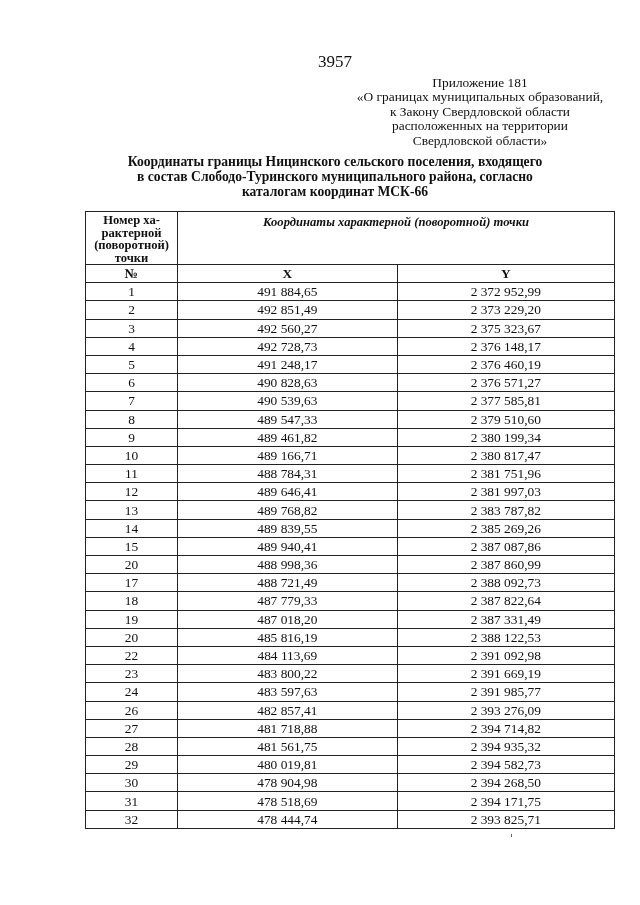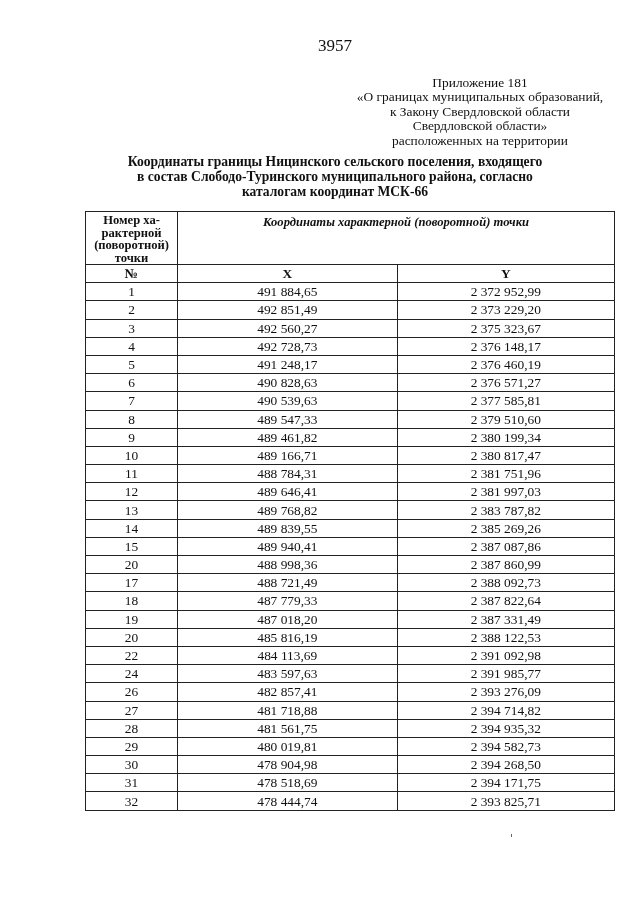--- a/index.html
+++ b/index.html
@@ -1,18 +1,18 @@
 <!DOCTYPE html>
 <html><head>
 <meta charset="utf-8">
 <style>
   html, body { margin: 0; padding: 0; background: #ffffff; }
   body { width: 640px; height: 905px; position: relative; overflow: hidden;
          font-family: "Liberation Serif", "DejaVu Serif", serif; color: #111; }
-  .page-number { position: absolute; left: 0; width: 640px; top: 36px; text-align: center;
+  .page-number { position: absolute; left: 0; width: 640px; top: 52px; text-align: center;
                  font-size: 17px; padding-left: 30px; box-sizing: border-box; }
   .appendix { position: absolute; left: 330px; width: 300px; top: 76px; text-align: center;
               font-size: 13.4px; line-height: 14.4px; }
   .title { position: absolute; left: 80px; width: 510px; top: 154px; text-align: center;
            font-weight: bold; font-size: 13.6px; line-height: 15px; }
   table.coords { position: absolute; left: 85px; top: 211px; width: 530px;
                  border-collapse: collapse; font-size: 13.4px; table-layout: fixed; }
   table.coords td, table.coords th { border: 1px solid #222; padding: 0; text-align: center;
                  line-height: 17px; height: 17.2px; }
   table.coords th { font-weight: bold; }
@@ -25,22 +25,22 @@
 </style>
 </head>
 <body>
 
 <div class="page-number">3957</div>
 
 <div class="appendix">
   <div>Приложение 181</div>
   <div>«О границах муниципальных образований,</div>
   <div>к Закону Свердловской области</div>
+  <div>расположенных на территории</div>
   <div>Свердловской области»</div>
-  <div>расположенных на территории</div>
 </div>
 
 <div class="title">
   <div>Координаты границы Ницинского сельского поселения, входящего</div>
   <div>в состав Слободо-Туринского муниципального района, согласно</div>
   <div>каталогам координат МСК-66</div>
 </div>
 
 <table class="coords">
   <colgroup>
@@ -164,20 +164,25 @@
         <td>20</td>
         <td>485 816,19</td>
         <td>2 388 122,53</td>
       </tr>
       <tr>
         <td>22</td>
         <td>484 113,69</td>
         <td>2 391 092,98</td>
       </tr>
       <tr>
+        <td>23</td>
+        <td>483 800,22</td>
+        <td>2 391 669,19</td>
+      </tr>
+      <tr>
         <td>24</td>
         <td>483 597,63</td>
         <td>2 391 985,77</td>
       </tr>
       <tr>
         <td>26</td>
         <td>482 857,41</td>
         <td>2 393 276,09</td>
       </tr>
       <tr>

